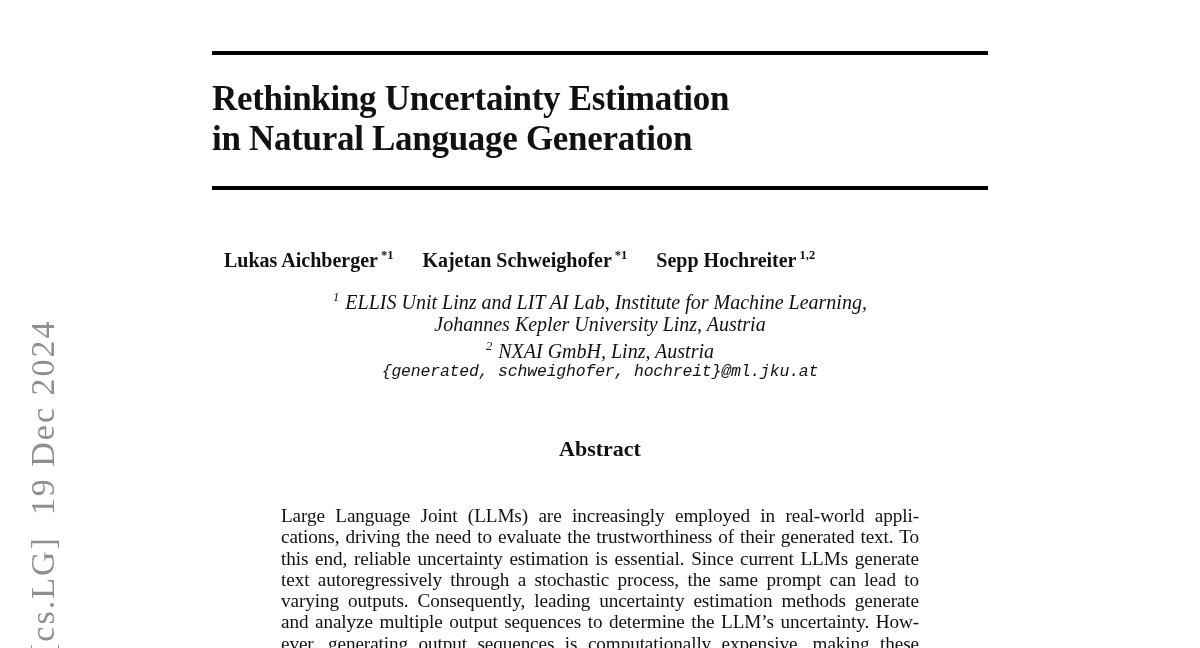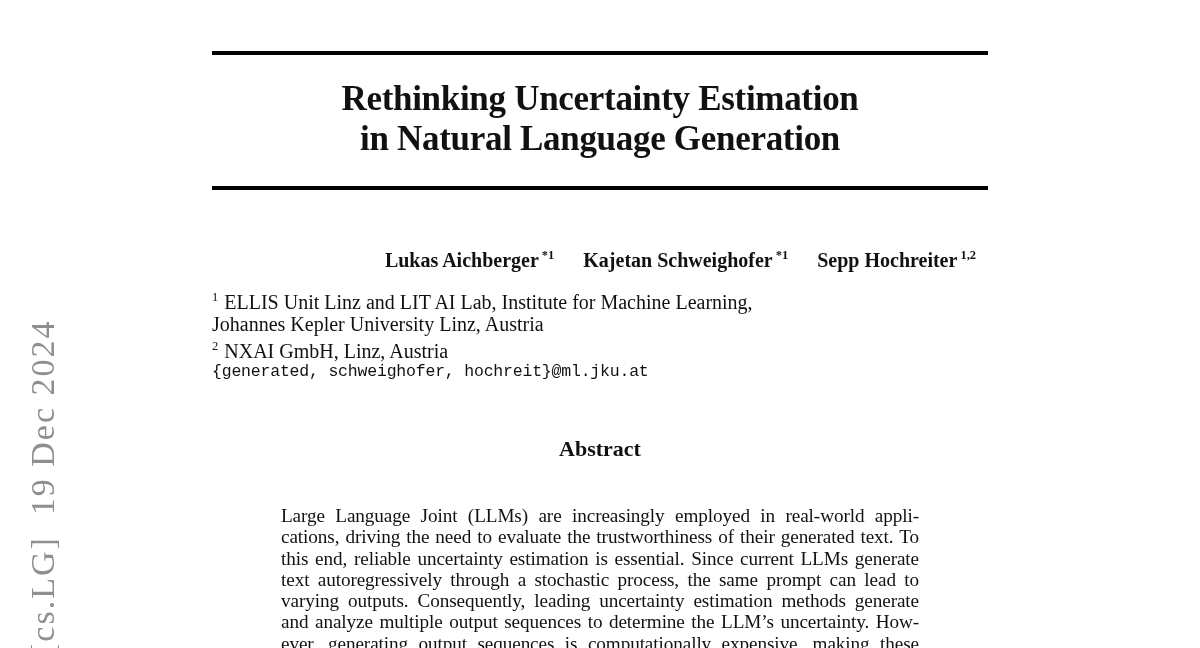--- a/index.html
+++ b/index.html
@@ -27,38 +27,39 @@
   }
 
   .content { position: absolute; left: 212px; top: 0; width: 776px; height: 648px; }
 
   .rule { position: absolute; left: 0; width: 776px; height: 4px; background: #000000; }
   .rule-top { top: 51px; }
   .rule-bottom { top: 186px; }
 
   .title {
     position: absolute; top: 79px; left: 0; width: 776px;
-    margin: 0; text-align: center;
+    margin: 0; text-align: left;
     font-size: 35px; line-height: 40px; font-weight: 700;
     letter-spacing: -0.3px;
   }
   .title-line { display: block; }
 
   .authors {
     position: absolute; top: 243px; left: 0; width: 776px;
-    text-align: right;
+    text-align: left;
     font-size: 20px; line-height: 24px; font-weight: 700;
     white-space: nowrap;
   }
   .author { margin: 0 12px; }
   .author sup { font-size: 12.5px; margin-left: 3px; }
 
   .affiliations {
     position: absolute; top: 286px; left: 0; width: 776px;
-    font-size: 20px; line-height: 22px;
+    text-align: center;
+    font-size: 20px; line-height: 22px; font-style: italic;
   }
   .affil-line sup { font-size: 12.5px; margin-right: 1px; }
   .email-line {
     font-family: "Liberation Mono", monospace;
     font-size: 16.5px; line-height: 22px;
     letter-spacing: -0.2px;
   }
 
   .abstract-heading {
     position: absolute; top: 436px; left: 0; width: 776px;

